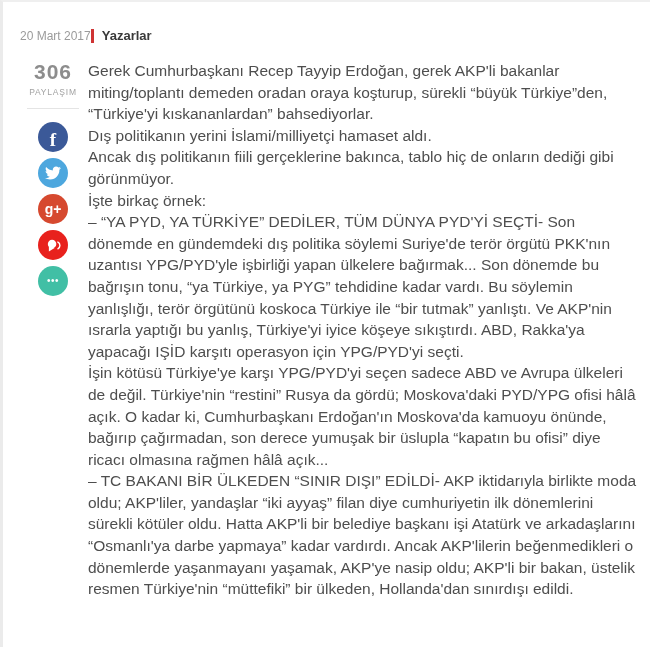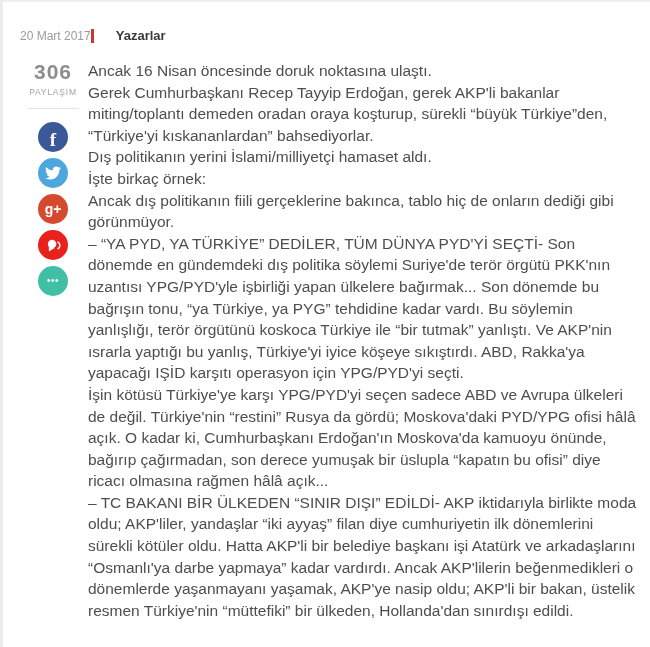--- a/index.html
+++ b/index.html
@@ -21,21 +21,21 @@
     font-weight: 700;
     color: #222222;
     letter-spacing: -0.3px;
   }
   .meta-row {
     display: flex; align-items: center;
     margin: 15px 2px 0 2px;
   }
   .date { font-size: 12px; color: #9b9b9b; }
   .category-link {
-    display: flex; align-items: center; gap: 22px;
+    display: flex; align-items: center; gap: 8px;
     font-size: 13px; font-weight: 700; color: #3a3a3a;
     text-decoration: none; cursor: pointer;
   }
   .category-bar { width: 3px; height: 14px; background: #cf3434; }
 
   
   .content { display: flex; margin-top: 17px; }
 
   
   .share-col { flex: 0 0 70px; width: 70px; text-align: center; }
@@ -114,25 +114,24 @@
           </svg>
         </span>
       </div>
 
       <div class="share-btn btn-more">
         <span class="mo-glyph">•••</span>
       </div>
     </div>
 
     <div class="article">
-      <p>Ancak 16 Nisan öncesinde doruk noktasına ulaştı.</p>
       <p>Gerek Cumhurbaşkanı Recep Tayyip Erdoğan, gerek AKP'li bakanlar miting/toplantı demeden oradan oraya koşturup, sürekli “büyük Türkiye”den, “Türkiye'yi kıskananlardan” bahsediyorlar.</p>
       <p>Dış politikanın yerini İslami/milliyetçi hamaset aldı.</p>
+      <p>Ancak dış politikanın fiili gerçeklerine bakınca, tablo hiç de onların dediği gibi görünmüyor.</p>
       <p>İşte birkaç örnek:</p>
-      <p>Ancak dış politikanın fiili gerçeklerine bakınca, tablo hiç de onların dediği gibi görünmüyor.</p>
       <p>– “YA PYD, YA TÜRKİYE” DEDİLER, TÜM DÜNYA PYD'Yİ SEÇTİ- Son dönemde en gündemdeki dış politika söylemi Suriye'de terör örgütü PKK'nın uzantısı YPG/PYD'yle işbirliği yapan ülkelere bağırmak... Son dönemde bu bağrışın tonu, “ya Türkiye, ya PYG” tehdidine kadar vardı. Bu söylemin yanlışlığı, terör örgütünü koskoca Türkiye ile “bir tutmak” yanlıştı. Ve AKP'nin ısrarla yaptığı bu yanlış, Türkiye'yi iyice köşeye sıkıştırdı. ABD, Rakka'ya yapacağı IŞİD karşıtı operasyon için YPG/PYD'yi seçti.</p>
       <p>İşin kötüsü Türkiye'ye karşı YPG/PYD'yi seçen sadece ABD ve Avrupa ülkeleri de değil. Türkiye'nin “restini” Rusya da gördü; Moskova'daki PYD/YPG ofisi hâlâ açık. O kadar ki, Cumhurbaşkanı Erdoğan'ın Moskova'da kamuoyu önünde, bağırıp çağırmadan, son derece yumuşak bir üslupla “kapatın bu ofisi” diye ricacı olmasına rağmen hâlâ açık...</p>
       <p>– TC BAKANI BİR ÜLKEDEN “SINIR DIŞI” EDİLDİ- AKP iktidarıyla birlikte moda oldu; AKP'liler, yandaşlar “iki ayyaş” filan diye cumhuriyetin ilk dönemlerini sürekli kötüler oldu. Hatta AKP'li bir belediye başkanı işi Atatürk ve arkadaşlarını “Osmanlı'ya darbe yapmaya” kadar vardırdı. Ancak AKP'lilerin beğenmedikleri o dönemlerde yaşanmayanı yaşamak, AKP'ye nasip oldu; AKP'li bir bakan, üstelik resmen Türkiye'nin “müttefiki” bir ülkeden, Hollanda'dan sınırdışı edildi.</p>
 
     </div>
 
   </div>
 </div>
 
 </body></html>

